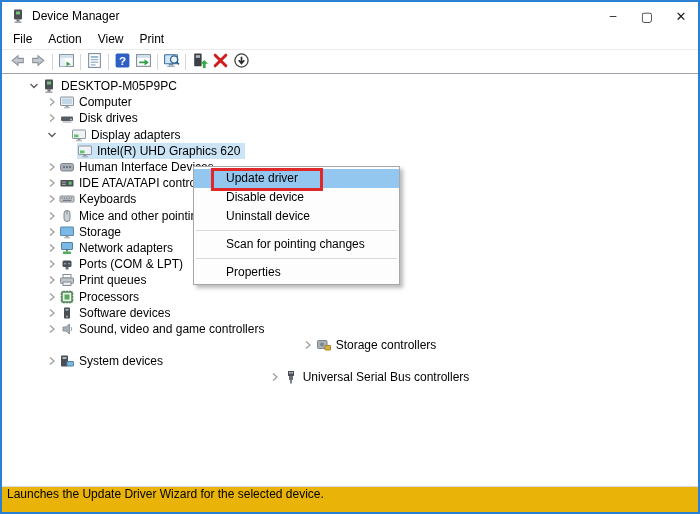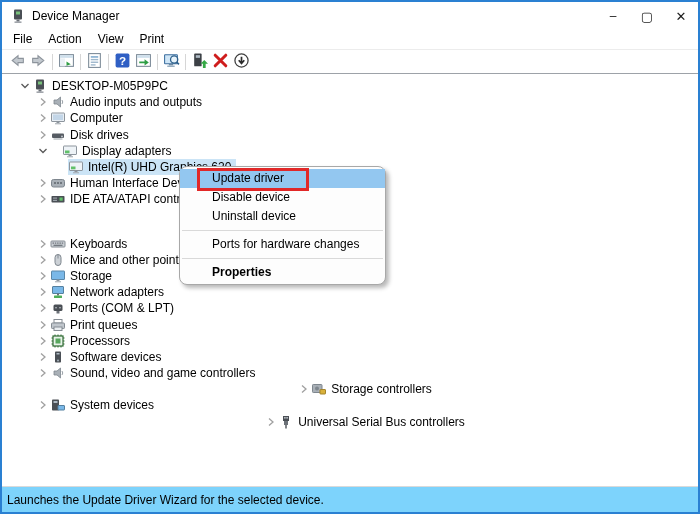--- a/index.html
+++ b/index.html
@@ -54,52 +54,52 @@
   .tb-btn {
     width: 21px; height: 20px;
     display: flex; align-items: center; justify-content: center;
     background: transparent; border: 0;
   }
   .tb-sep { width: 1px; height: 16px; background: #d6d6d6; margin: 0 3px; }
   
   .content {
     flex: 1 1 auto; position: relative; background: #fff; overflow: hidden;
   }
-  .tree { position: absolute; top: 4px; left: 7px; right: 0; }
+  .tree { position: absolute; top: 4px; left: 16px; right: 0; }
   .tree-row { height: 16.2px; display: flex; align-items: center; white-space: nowrap; }
   .chev { width: 15px; flex: 0 0 15px; display: flex; align-items: center; justify-content: center; }
   .row-body { display: flex; align-items: center; height: 100%; padding: 0 3px 0 0; }
   .row-body.selected { background: var(--sel, #cbe4f6); }
   .t-icon { width: 16px; height: 16px; margin-right: 4px; flex: 0 0 16px; }
   .t-label { padding-right: 2px; }
   
   .ctx-menu {
     position: absolute;
     background: #fdfdfd;
     border: 1px solid #a8a8a8;
     box-shadow: 3px 3px 4px rgba(0,0,0,0.28);
     padding: 2px 0;
     z-index: 3;
   }
   .ctx-item { height: 19px; line-height: 19px; padding-left: 32px; position: relative; }
   .ctx-item.hl { background: var(--menu-hl, #93c7f0); }
-  .ctx-item.bold { font-weight: bold; }
+  .ctx-item.bold { font-weight: normal; }
   .ctx-sep { height: 1px; background: #d9d9d9; margin: 4px 2px; }
   .red-box {
     position: absolute;
     border: 3px solid var(--annot, #e12828);
     left: 17px; top: -1px; width: 112px; height: 23px;
     z-index: 6; pointer-events: none;
   }
   
   .statusbar {
     height: 26px; flex: 0 0 26px;
-    background: #7dd3fc;
+    background: #eab308;
     border-top: 1px solid #dadada;
-    display: flex; align-items: center;
+    display: flex; align-items: flex-start;
   }
   .status-text { flex: 1; display: flex; align-items: center; padding-left: 5px; }
   .status-cell { border-left: 1px solid #cdcdcd; }
   .status-cell.c1 { width: 120px; }
   .status-cell.c2 { width: 78px; }
 </style>
 </head>
 <body>
 
 <div class="window">
@@ -220,34 +220,20 @@
           </span>
         </div>
         <div class="tree-row" style="padding-left: 26px;">
           <span class="chev">
             <svg width="10" height="10" viewBox="0 0 10 10">
               <path d="M3 1.5 L7 5 L3 8.5" fill="none" stroke="#a0a0a0" stroke-width="1.3"></path>
             </svg>
           </span>
           <span class="row-body">
             <span class="t-icon"><svg width="16" height="16" viewBox="0 0 16 16">
-                <polygon points="4,6 7,6 10.5,3 10.5,13 7,10 4,10" fill="#a9b0b7" stroke="#7e868e" stroke-width="0.8"></polygon>
-                <path d="M12 6 Q13.5 8 12 10" fill="none" stroke="#9aa1a8" stroke-width="1"></path>
-              </svg></span>
-            <span class="t-label">Audio inputs and outputs</span>
-          </span>
-        </div>
-        <div class="tree-row" style="padding-left: 26px;">
-          <span class="chev">
-            <svg width="10" height="10" viewBox="0 0 10 10">
-              <path d="M3 1.5 L7 5 L3 8.5" fill="none" stroke="#a0a0a0" stroke-width="1.3"></path>
-            </svg>
-          </span>
-          <span class="row-body">
-            <span class="t-icon"><svg width="16" height="16" viewBox="0 0 16 16">
                 <rect x="1.5" y="3" width="13" height="8.5" rx="0.5" fill="#e8eef4" stroke="#8d959d"></rect>
                 <rect x="3" y="4.5" width="10" height="5.5" fill="#c3d6e8"></rect>
                 <rect x="6.5" y="11.5" width="3" height="1.6" fill="#8d959d"></rect>
                 <rect x="5" y="13.2" width="6" height="1.1" fill="#a7adb4"></rect>
               </svg></span>
             <span class="t-label">Computer</span>
           </span>
         </div>
         <div class="tree-row" style="padding-left: 26px;">
           <span class="chev">
@@ -317,21 +303,21 @@
           <span class="row-body">
             <span class="t-icon"><svg width="16" height="16" viewBox="0 0 16 16">
                 <rect x="1.5" y="5" width="13" height="6.5" rx="0.8" fill="#4a4f55"></rect>
                 <rect x="9.5" y="6.5" width="3.2" height="3.2" fill="#61c06a"></rect>
                 <rect x="3" y="6.5" width="4" height="1.2" fill="#9aa1a8"></rect>
                 <rect x="3" y="8.8" width="4" height="1.2" fill="#9aa1a8"></rect>
               </svg></span>
             <span class="t-label">IDE ATA/ATAPI controllers</span>
           </span>
         </div>
-        <div class="tree-row" style="padding-left: 26px; margin-top: 28px;">
+        <div class="tree-row" style="padding-left: 26px;">
           <span class="chev">
             <svg width="10" height="10" viewBox="0 0 10 10">
               <path d="M3 1.5 L7 5 L3 8.5" fill="none" stroke="#a0a0a0" stroke-width="1.3"></path>
             </svg>
           </span>
           <span class="row-body">
             <span class="t-icon"><svg width="16" height="16" viewBox="0 0 16 16">
                 <rect x="1" y="5" width="14" height="6" rx="0.8" fill="#ccd1d6" stroke="#858c93"></rect>
                 <rect x="2.5" y="6.5" width="1.5" height="1.2" fill="#6b7178"></rect>
                 <rect x="4.8" y="6.5" width="1.5" height="1.2" fill="#6b7178"></rect>
@@ -503,26 +489,26 @@
                 <rect x="5" y="2" width="6" height="5" fill="#4a4f55"></rect>
                 <rect x="6.2" y="3" width="1.4" height="1.6" fill="#c9cfd5"></rect>
                 <rect x="8.4" y="3" width="1.4" height="1.6" fill="#c9cfd5"></rect>
                 <rect x="6" y="7" width="4" height="4" fill="#6b7077"></rect>
                 <line x1="8" y1="11" x2="8" y2="14.5" stroke="#4a4f55" stroke-width="1.4"></line>
               </svg></span>
             <span class="t-label">Universal Serial Bus controllers</span>
           </span>
         </div>
       </div>
-    <div class="ctx-menu" id="ctx-menu" style="left: 177px; top: 92px; width: 207px; border-radius: 8px;">
+    <div class="ctx-menu" id="ctx-menu" style="left: 191px; top: 92px; width: 207px;">
         <div class="ctx-item hl">Update driver<div class="red-box"></div></div>
         <div class="ctx-item">Disable device</div>
         <div class="ctx-item">Uninstall device</div>
         <div class="ctx-sep"></div>
-        <div class="ctx-item">Ports for hardware changes</div>
+        <div class="ctx-item">Scan for pointing changes</div>
         <div class="ctx-sep"></div>
         <div class="ctx-item bold">Properties</div>
       </div>
   </div>
 
   <div class="statusbar">
     <div class="status-text">Launches the Update Driver Wizard for the selected device.</div>
     <div class="status-cell c1"></div>
     <div class="status-cell c2"></div>
   </div>

